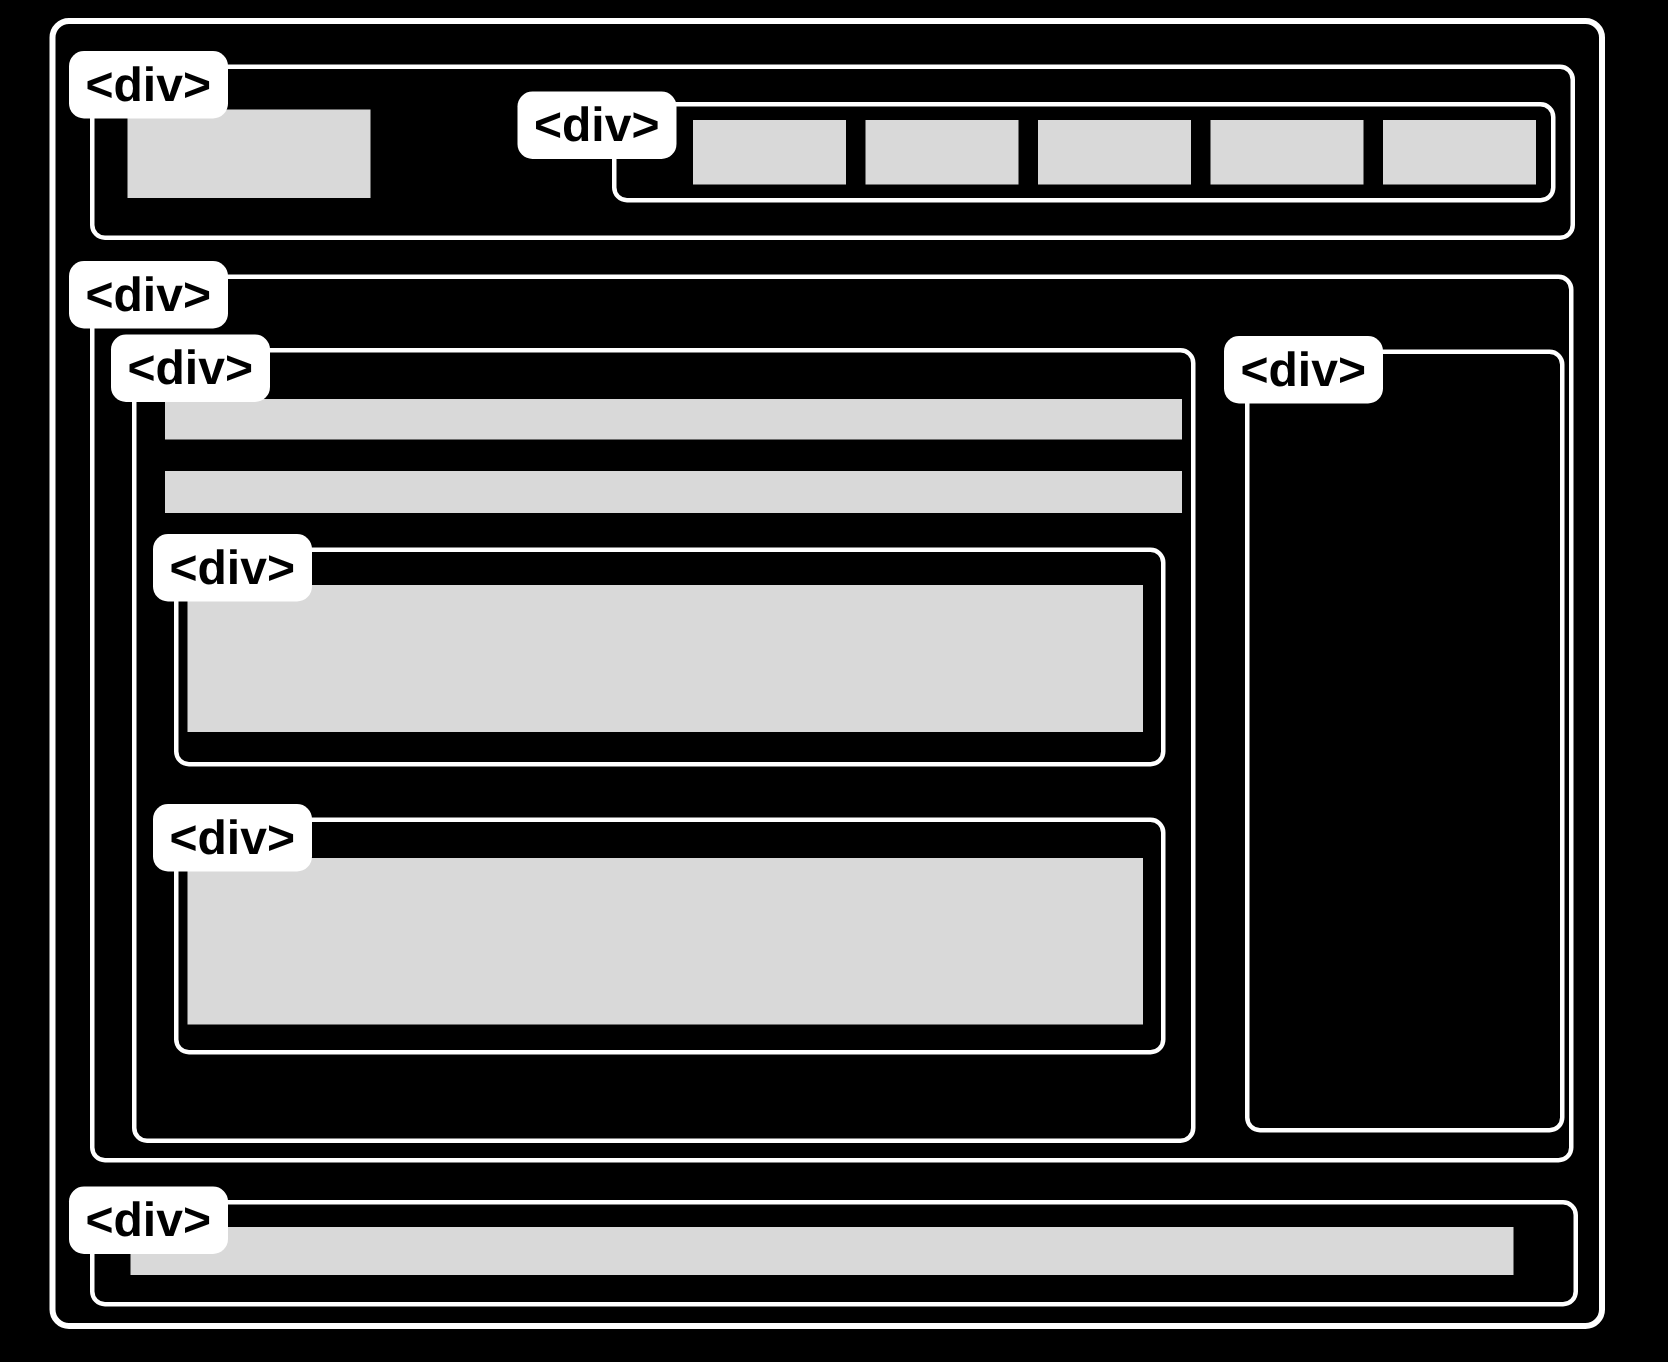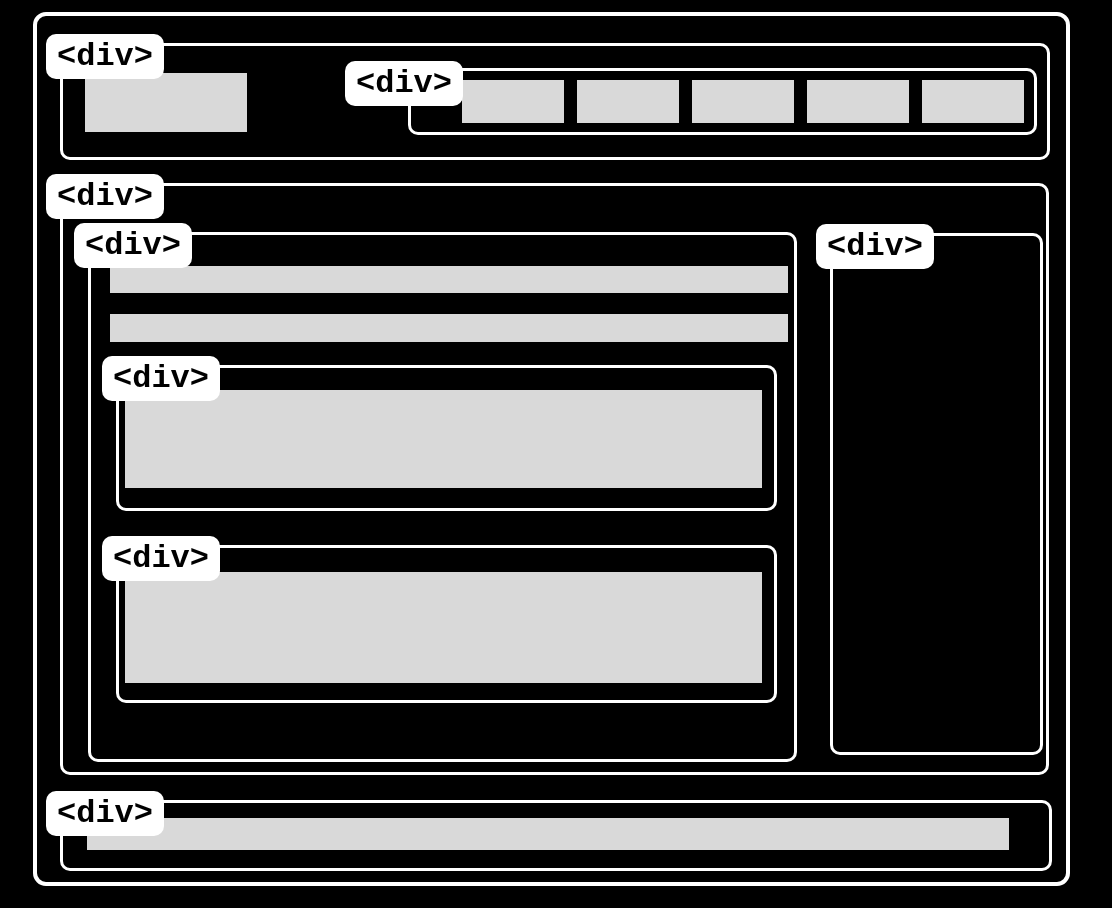--- a/index.html
+++ b/index.html
@@ -6,21 +6,21 @@
     margin: 0;
     padding: 0;
     background: #000;
   }
   .stage {
     position: relative;
     width: 1112px;
     height: 908px;
     background: var(--bg, #000);
     overflow: hidden;
-    font-family: Liberation Mono, monospace;
+    font-family: Liberation Sans, sans-serif;
   }
   .box {
     position: absolute;
     box-sizing: border-box;
     background: var(--bg, #000);
     border: 3px solid var(--line, #fff);
     border-radius: 10px;
   }
   .rect {
     position: absolute;

